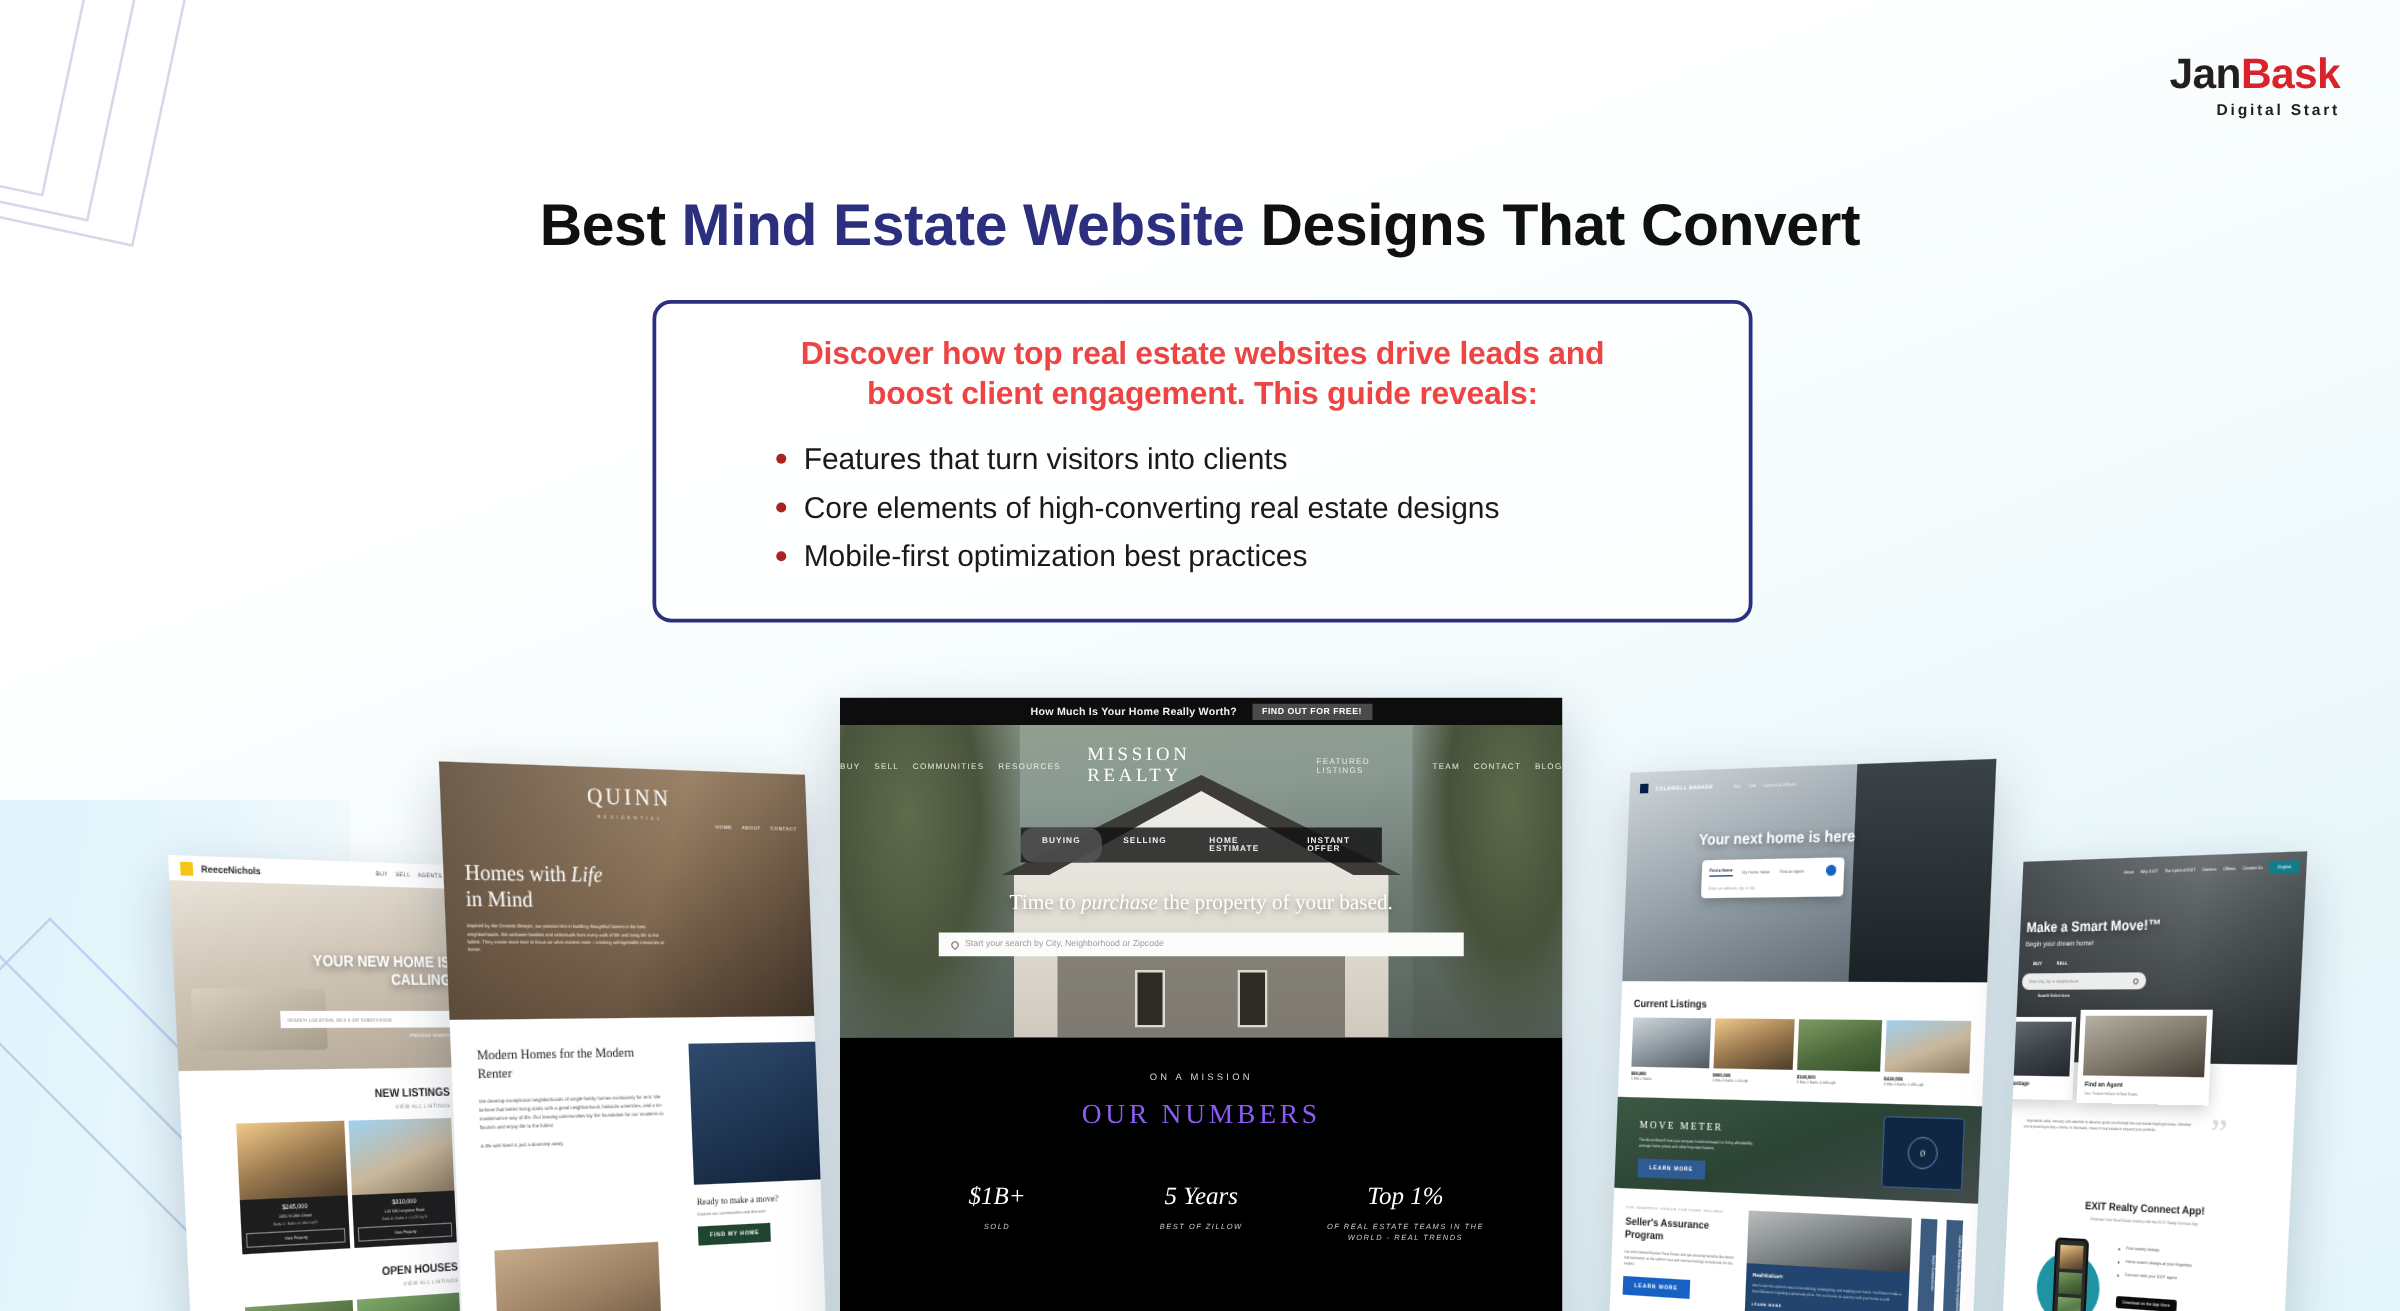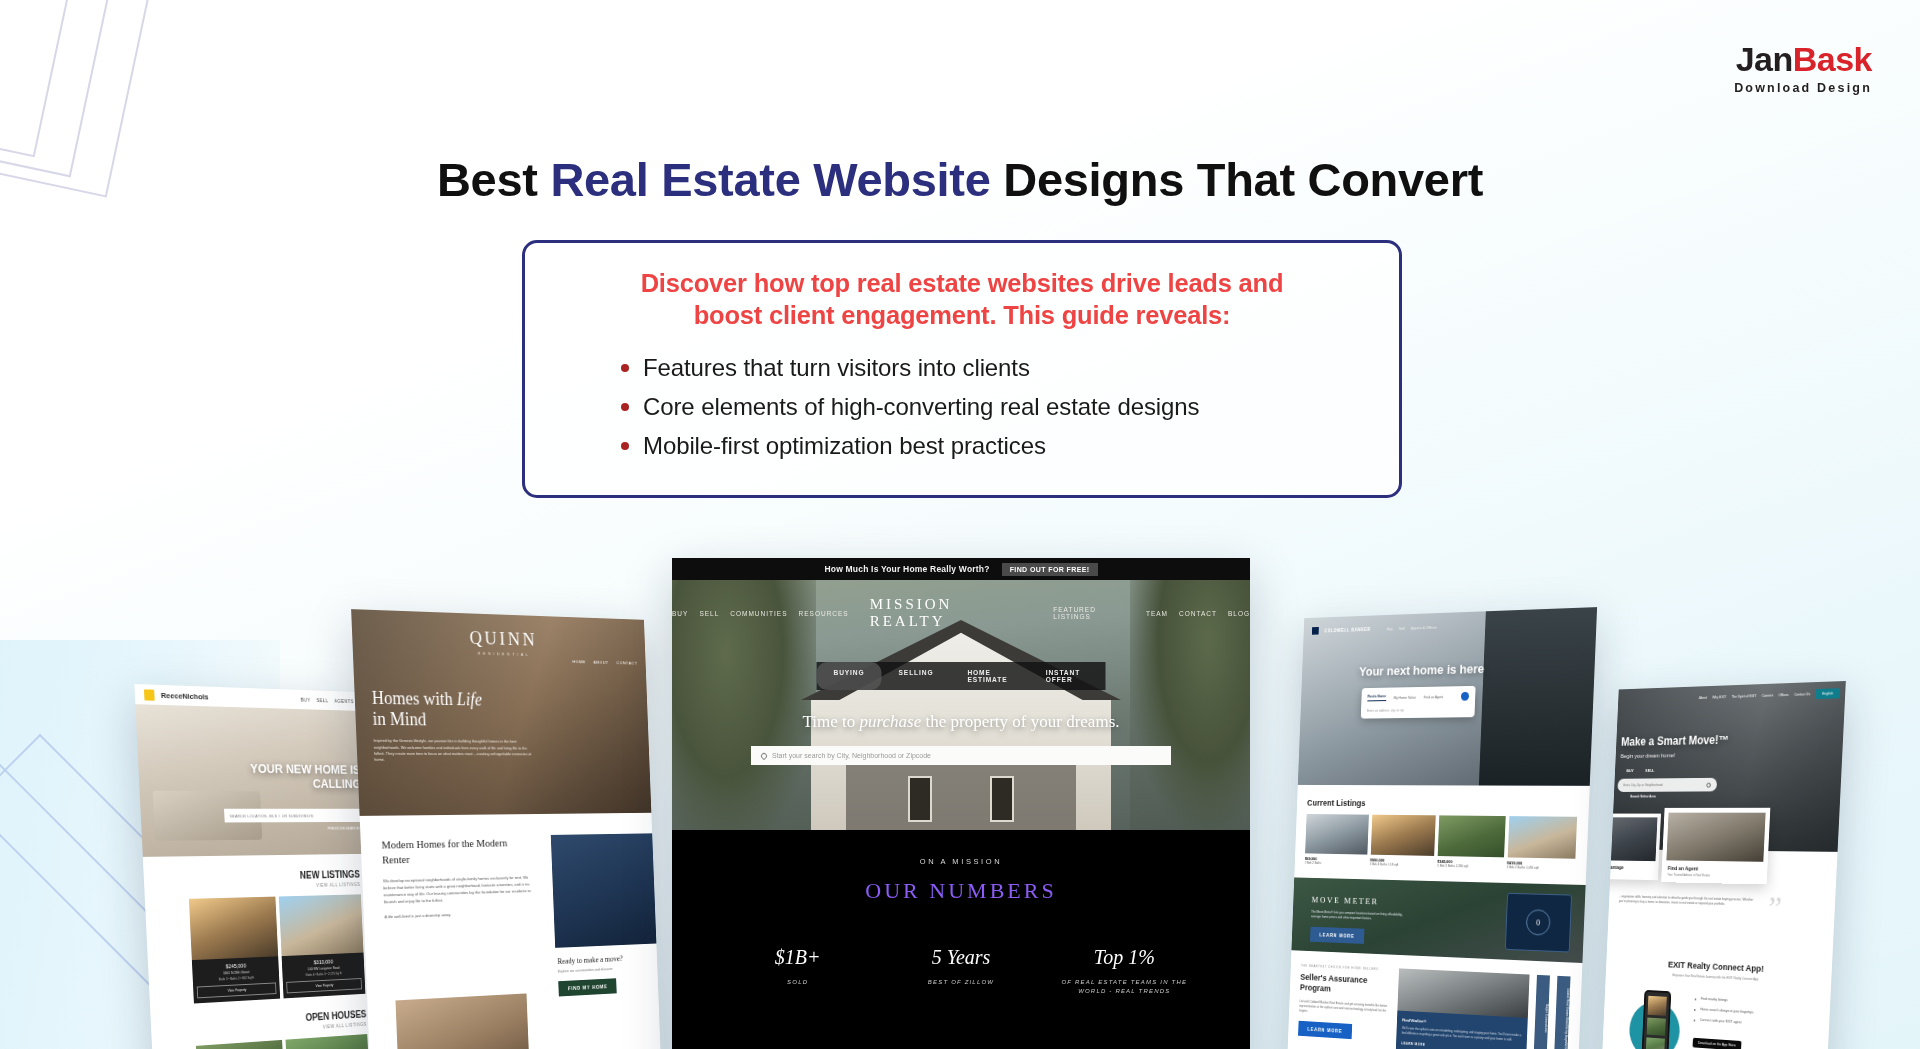--- a/index.html
+++ b/index.html
@@ -187,25 +187,25 @@
   <div class="deco-rect r3"></div>
   <div class="deco-chev c1"></div>
   <div class="deco-chev c2"></div>
   <div class="deco-chev c3"></div>
 </div>
 
 <div class="logo">
   <div class="logo-main">
     <span class="logo-jan">Jan</span><span class="logo-bask">Bask</span>
   </div>
-  <div class="logo-sub">Download  Design</div>
+  <div class="logo-sub">Digital  Start</div>
 </div>
 
 <h1 class="headline">
-  <span>Best </span><span class="accent">Real Estate Website</span><span> Designs That Convert</span>
+  <span>Best </span><span class="accent">Mind Estate Website</span><span> Designs That Convert</span>
 </h1>
 
 <div class="callout">
   <div class="callout-lead">
     <div>Discover how top real estate websites drive leads and</div>
     <div>boost client engagement. This guide reveals:</div>
   </div>
   <div class="bullets">
     <div class="bullet">
       <span class="bullet-dot"></span>
@@ -343,21 +343,21 @@
       </div>
 
       <div class="mr-tabs">
         <span class="mr-tab active">BUYING</span>
         <span class="mr-tab">SELLING</span>
         <span class="mr-tab">HOME ESTIMATE</span>
         <span class="mr-tab">INSTANT OFFER</span>
       </div>
 
       <div class="mr-hero-h">
-        <span>Time to </span><em>purchase</em><span> the property of your dreams.</span>
+        <span>Time to </span><em>purchase</em><span> the property of your based.</span>
       </div>
 
       <div class="mr-search">
         <span class="mr-pin"></span>
         <span class="mr-search-ph">Start your search by City, Neighborhood or Zipcode</span>
       </div>
     </div>
 
     <div class="mr-numbers">
       <div class="mr-num-kicker">ON A MISSION</div>

